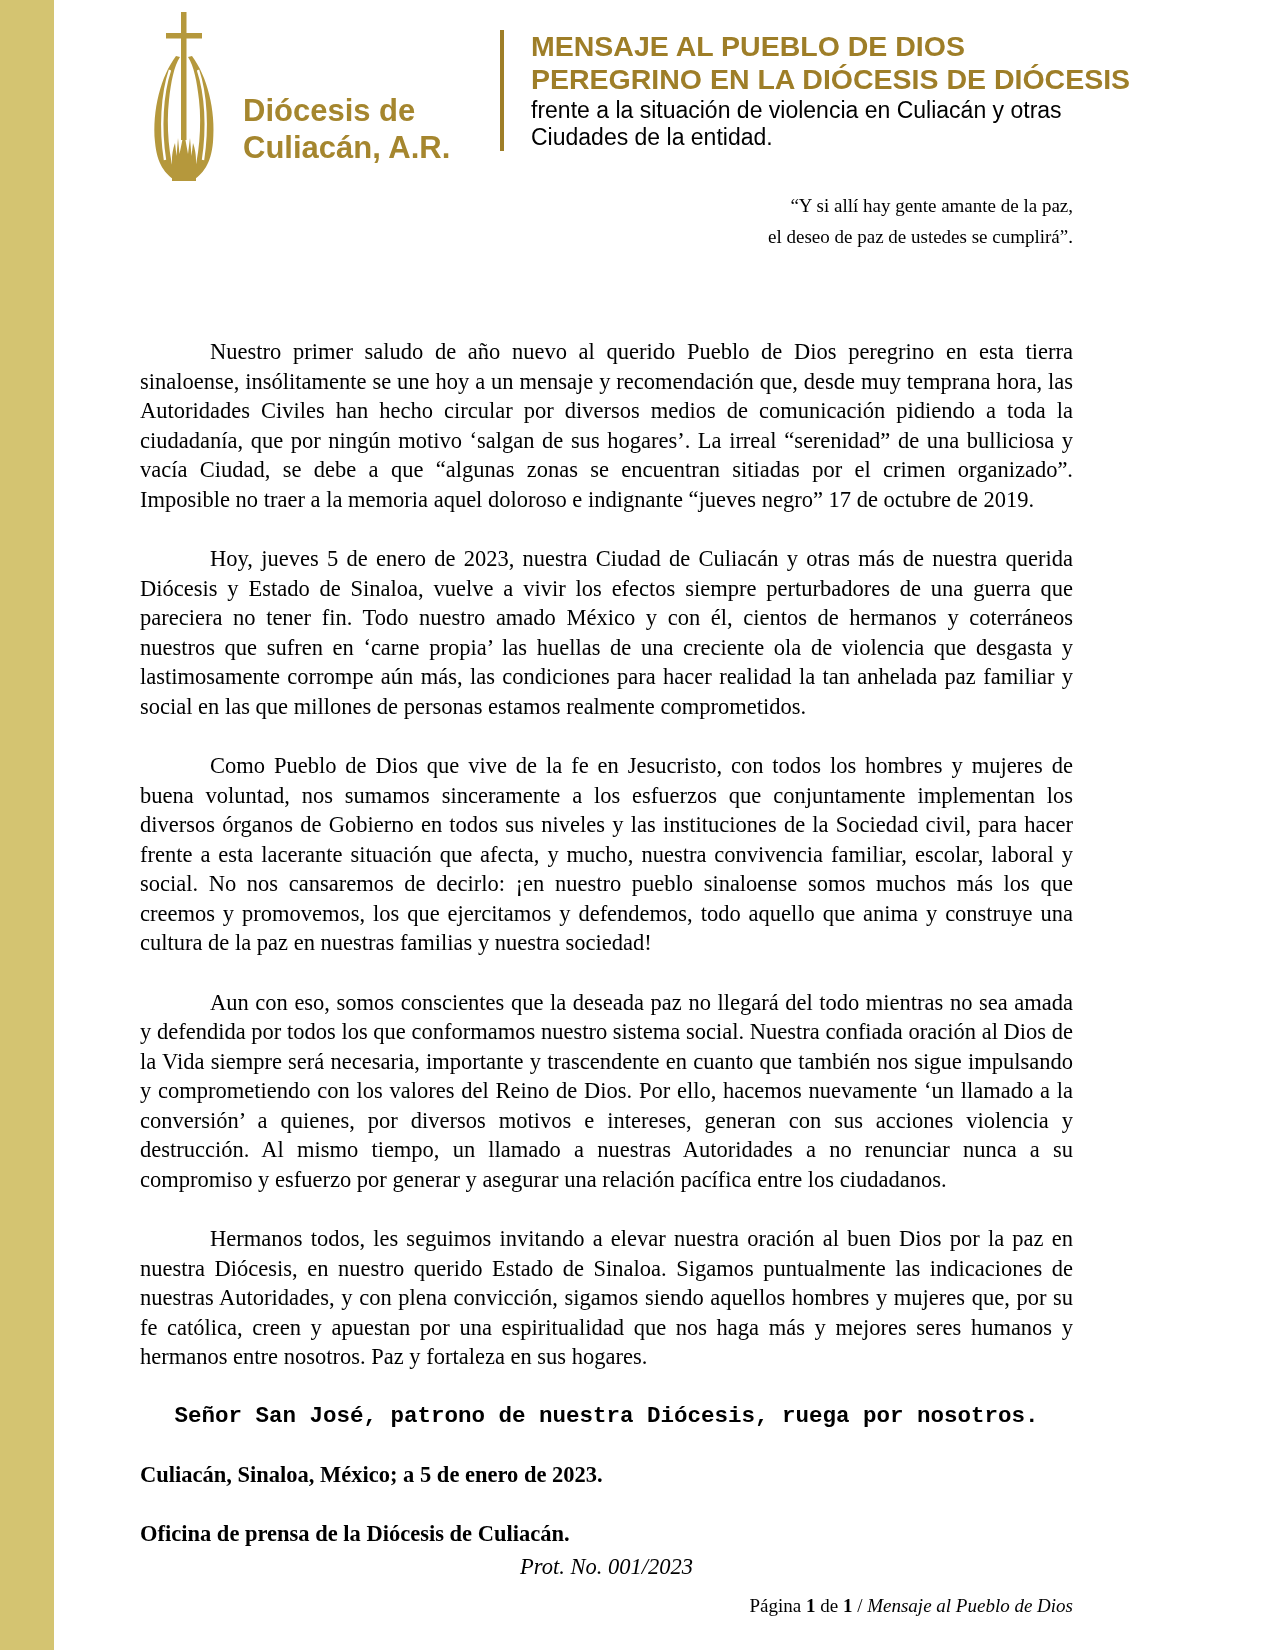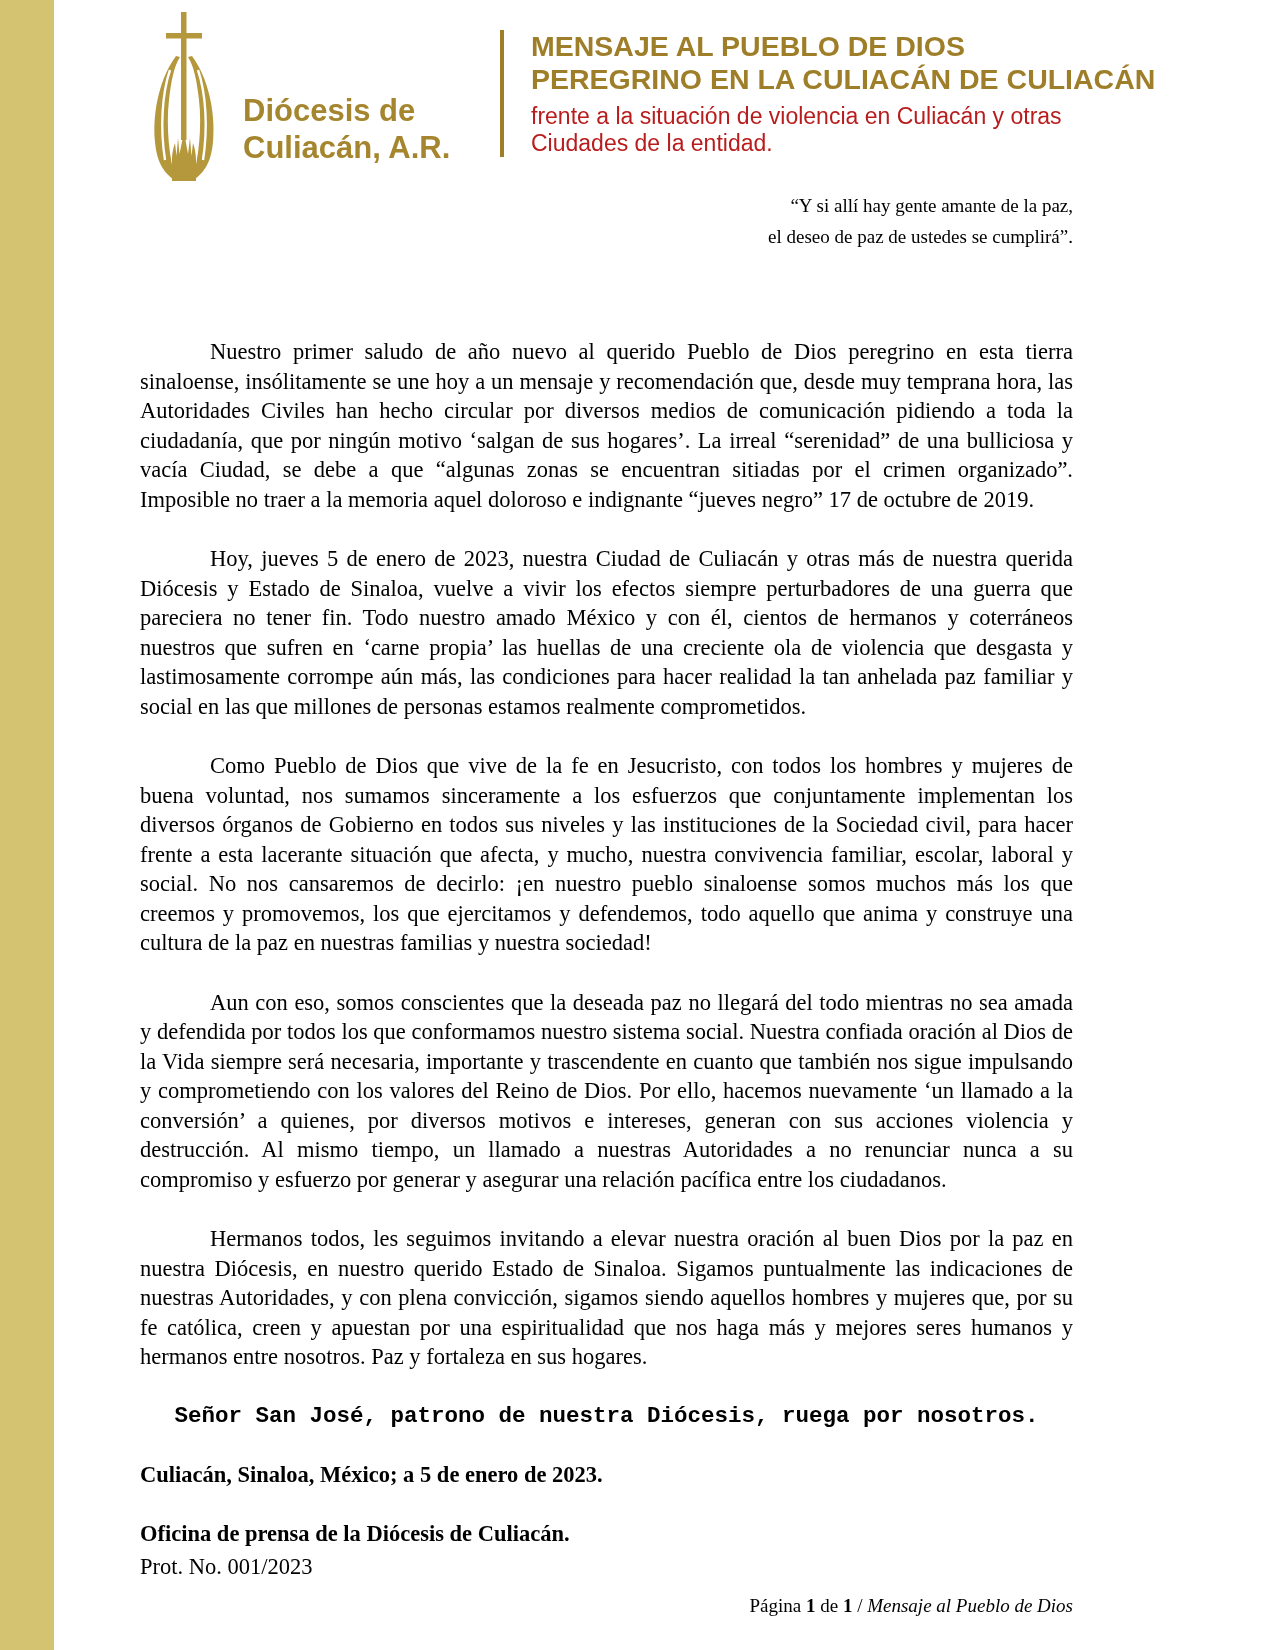--- a/index.html
+++ b/index.html
@@ -39,25 +39,25 @@
   }
   .doc-title {
     font-family: "Liberation Sans", sans-serif;
     font-weight: bold;
     font-size: 28.5px;
     line-height: 33px;
     color: #9e7e28;
     white-space: nowrap;
   }
   .doc-subtitle {
-    margin-top: 7px;
+    margin-top: 1px;
     font-family: "Liberation Sans", sans-serif;
     font-size: 23px;
     line-height: 27px;
-    color: #b91c1c;
+    color: #000000;
     white-space: nowrap;
   }
   
   .quote {
     position: absolute; left: 140px; top: 190px; width: 933px;
     text-align: right;
     font-size: 19px;
     line-height: 31px;
   }
   
@@ -81,23 +81,24 @@
   }
   .dateline, .office {
     margin-top: 29px;
     text-align: left;
     font-size: 22.5px;
     line-height: 29.5px;
     font-weight: bold;
   }
   .protocol {
     margin-top: 4px;
-    text-align: left;
+    text-align: center;
     font-size: 22.5px;
     line-height: 29.5px;
+    font-style: italic;
   }
   .page-footer {
     margin-top: 12px;
     text-align: right;
     font-size: 19px;
     line-height: 24px;
   }
   .page-footer .b { font-weight: bold; }
   .page-footer .i { font-style: italic; }
 </style>
@@ -124,21 +125,21 @@
     </svg>
     <div class="logo-text">
       <div>Diócesis de</div>
       <div>Culiacán, A.R.</div>
     </div>
   </div>
 
   <div class="title-block">
     <div class="doc-title">
       <div>MENSAJE AL PUEBLO DE DIOS</div>
-      <div>PEREGRINO EN LA CULIACÁN DE CULIACÁN</div>
+      <div>PEREGRINO EN LA DIÓCESIS DE DIÓCESIS</div>
     </div>
     <div class="doc-subtitle">
       <div>frente a la situación de violencia en Culiacán y otras</div>
       <div>Ciudades de la entidad.</div>
     </div>
   </div>
 
   <div class="quote">
     <div>“Y si allí hay gente amante de la paz,</div>
     <div>el deseo de paz de ustedes se cumplirá”.</div>

